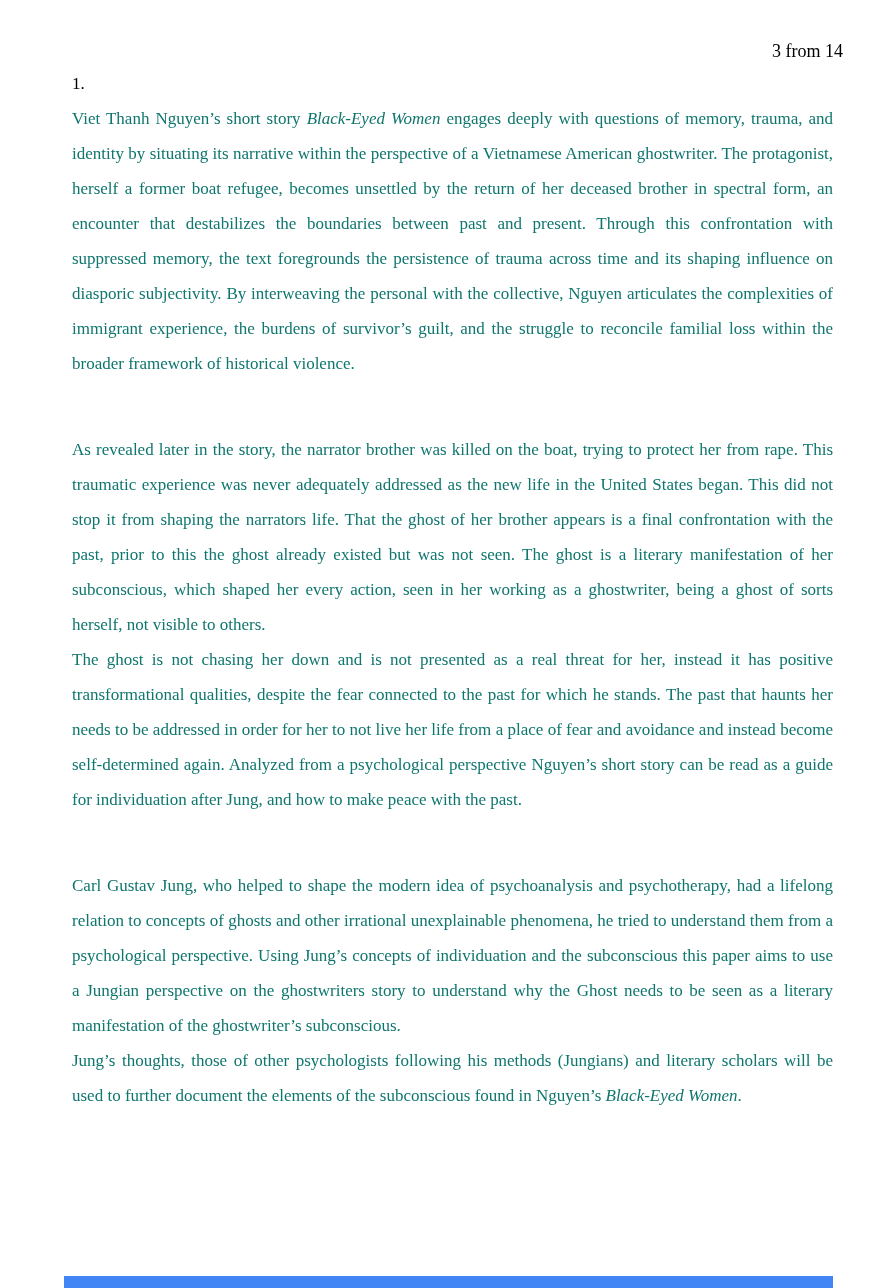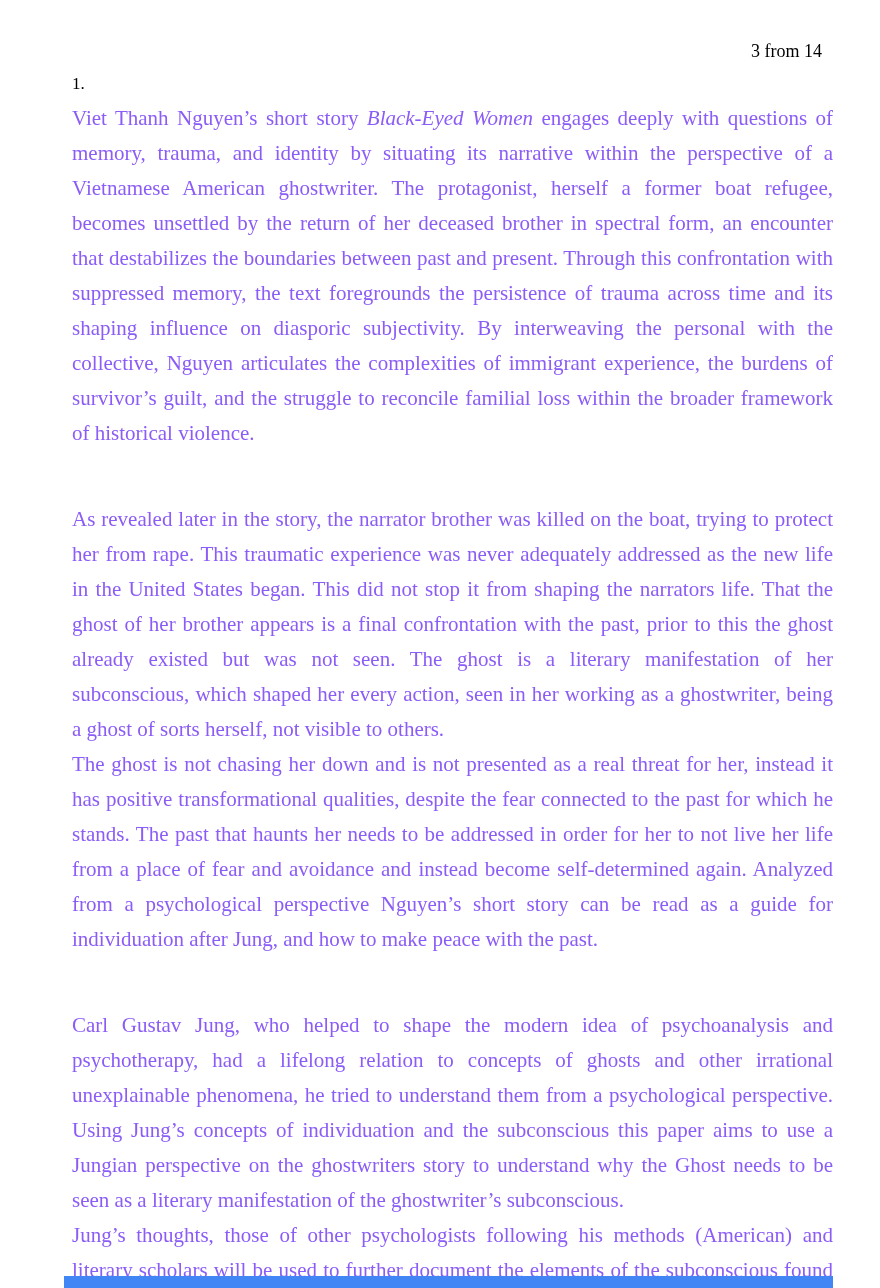--- a/index.html
+++ b/index.html
@@ -8,42 +8,42 @@
     width: 880px;
     height: 1288px;
     position: relative;
     overflow: hidden;
     font-family: "Liberation Serif", serif;
     color: #000000;
   }
   .page-indicator {
     position: absolute;
     top: 40px;
-    right: 58px;
+    right: 37px;
     font-size: 18px;
     line-height: 22px;
     color: #000000;
     font-family: Liberation Serif, serif;
   }
   .doc {
     position: absolute;
     top: 66px;
     left: 72px;
     right: 47px;
   }
   .section-number {
     font-size: 17px;
     line-height: 35px;
     text-align: left;
   }
   p.para {
-    font-size: 21px;
+    font-size: 17px;
     line-height: 35px;
     text-align: justify;
-    color: #8b5cf6;
+    color: #0f766e;
   }
   p.para.gap { margin-top: 51px; }
   p.para em { font-style: italic; }
   .footer-bar {
     position: absolute;
     left: 64px;
     right: 47px;
     bottom: 0;
     height: 12px;
     background: #4285f4;
@@ -54,17 +54,17 @@
 
 <div class="page-indicator">3 from 14</div>
 
 <div class="doc">
   <div class="section-number">1.</div>
   <div>
       <p class="para"><span>Viet Thanh Nguyen’s short story </span><em>Black-Eyed Women</em><span> engages deeply with questions of memory, trauma, and identity by situating its narrative within the perspective of a Vietnamese American ghostwriter. The protagonist, herself a former boat refugee, becomes unsettled by the return of her deceased brother in spectral form, an encounter that destabilizes the boundaries between past and present. Through this confrontation with suppressed memory, the text foregrounds the persistence of trauma across time and its shaping influence on diasporic subjectivity. By interweaving the personal with the collective, Nguyen articulates the complexities of immigrant experience, the burdens of survivor’s guilt, and the struggle to reconcile familial loss within the broader framework of historical violence.</span></p>
       <p class="para gap"><span>As revealed later in the story, the narrator brother was killed on the boat, trying to protect her from rape. This traumatic experience was never adequately addressed as the new life in the United States began. This did not stop it from shaping the narrators life. That the ghost of her brother appears is a final confrontation with the past, prior to this the ghost already existed but was not seen. The ghost is a literary manifestation of her subconscious, which shaped her every action, seen in her working as a ghostwriter, being a ghost of sorts herself, not visible to others.</span></p>
       <p class="para"><span>The ghost is not chasing her down and is not presented as a real threat for her, instead it has positive transformational qualities, despite the fear connected to the past for which he stands. The past that haunts her needs to be addressed in order for her to not live her life from a place of fear and avoidance and instead become self-determined again. Analyzed from a psychological perspective Nguyen’s short story can be read as a guide for individuation after Jung, and how to make peace with the past.</span></p>
       <p class="para gap"><span>Carl Gustav Jung, who helped to shape the modern idea of psychoanalysis and psychotherapy, had a lifelong relation to concepts of ghosts and other irrational unexplainable phenomena, he tried to understand them from a psychological perspective. Using Jung’s concepts of individuation and the subconscious this paper aims to use a Jungian perspective on the ghostwriters story to understand why the Ghost needs to be seen as a literary manifestation of  the ghostwriter’s subconscious.</span></p>
-      <p class="para"><span>Jung’s thoughts, those of other psychologists following his methods (American) and literary scholars will be used to further document the elements of the subconscious found in Nguyen’s </span><em>Black-Eyed Women</em><span>.</span></p>
+      <p class="para"><span>Jung’s thoughts, those of other psychologists following his methods (Jungians) and literary scholars will be used to further document the elements of the subconscious found in Nguyen’s </span><em>Black-Eyed Women</em><span>.</span></p>
     </div>
 </div>
 
 <div class="footer-bar" style="background: rgb(66, 133, 244);"></div>
 
 </body></html>

